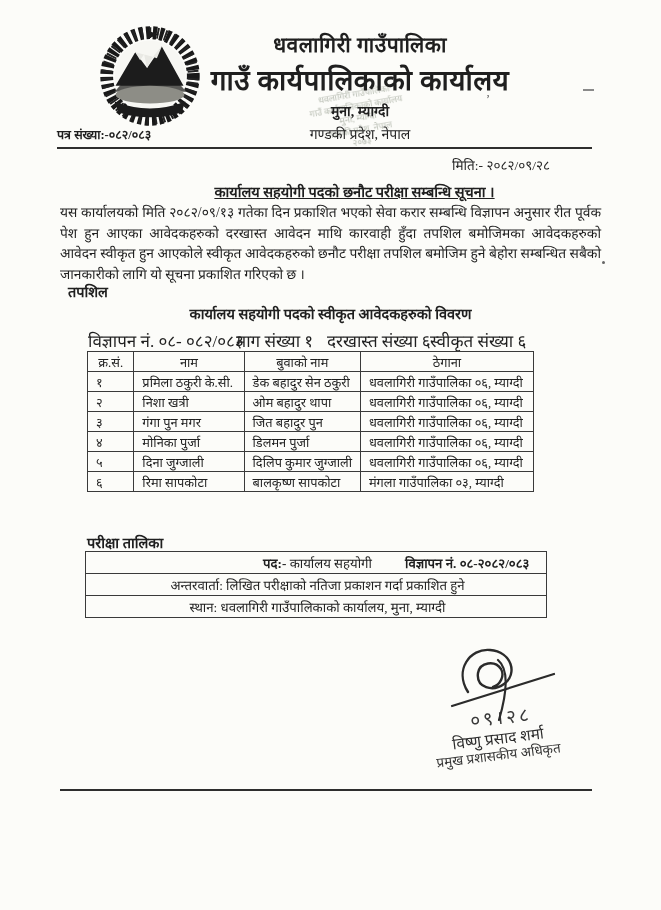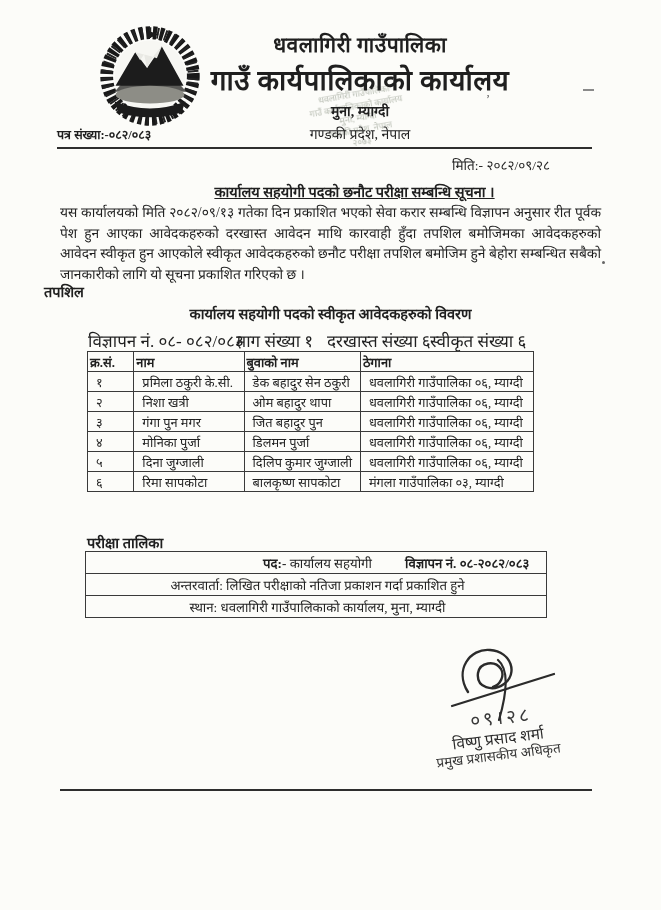--- a/index.html
+++ b/index.html
@@ -27,33 +27,33 @@
     color:rgba(104,116,96,.48);
     font-size:9px;line-height:12px;text-align:center;
     filter:blur(.3px);
   }
   .stamp div{white-space:nowrap;}
   
   .date-line{left:452px;top:156px;font-size:13.5px;}
   .subject{left:0;top:181px;width:661px;text-align:center;font-size:14.5px;font-weight:700;padding-left:24px;}
   .subject span{text-decoration:underline;}
   .body-par{left:60px;top:203px;width:541px;font-size:13.8px;line-height:20.5px;text-align:justify;}
-  .tapasil{left:44px;top:281px;font-size:14.5px;font-weight:700;}
+  .tapasil{left:68px;top:281px;font-size:14.5px;font-weight:700;}
   .tbl-title{left:0;top:303px;width:661px;text-align:center;font-size:14.5px;font-weight:700;}
   .meta-line{left:88px;top:329px;width:445px;height:18px;font-size:17px;font-weight:400;}
   .meta-line span{position:absolute;white-space:nowrap;}
   .meta-advert{left:0;}
   .meta-demand{left:148px;}
   .meta-apps{left:239px;}
   .meta-approved{left:342px;}
   
   table{border-collapse:collapse;}
   .t1{left:87px;top:351px;width:447px;font-size:12.8px;}
   .t1 th,.t1 td{border:1.4px solid #3a3a3a;height:19px;padding:0 4px 0 8px;font-weight:400;text-align:left;white-space:nowrap;}
-  .t1 th{font-weight:700;padding:0 2px;}
+  .t1 th{font-weight:400;text-align:center;padding:0 2px;}
   .t1 .c0{width:40px;}
   .t1 .c1{width:102px;}
   .t1 .c2{width:108px;}
   .t1 .c3{width:163px;}
   
   .exam-title{left:87px;top:532px;font-size:14.5px;font-weight:700;text-align:right;}
   .t2{left:85px;top:551px;width:462px;font-size:13.2px;}
   .t2 td{border:1.4px solid #3a3a3a;height:21px;padding:0 6px 0 9px;text-align:center;position:relative;white-space:nowrap;}
   .bold{font-weight:700;}
   .t2 .advert{position:absolute;left:288px;top:2px;font-weight:700;padding-left:31px;}

